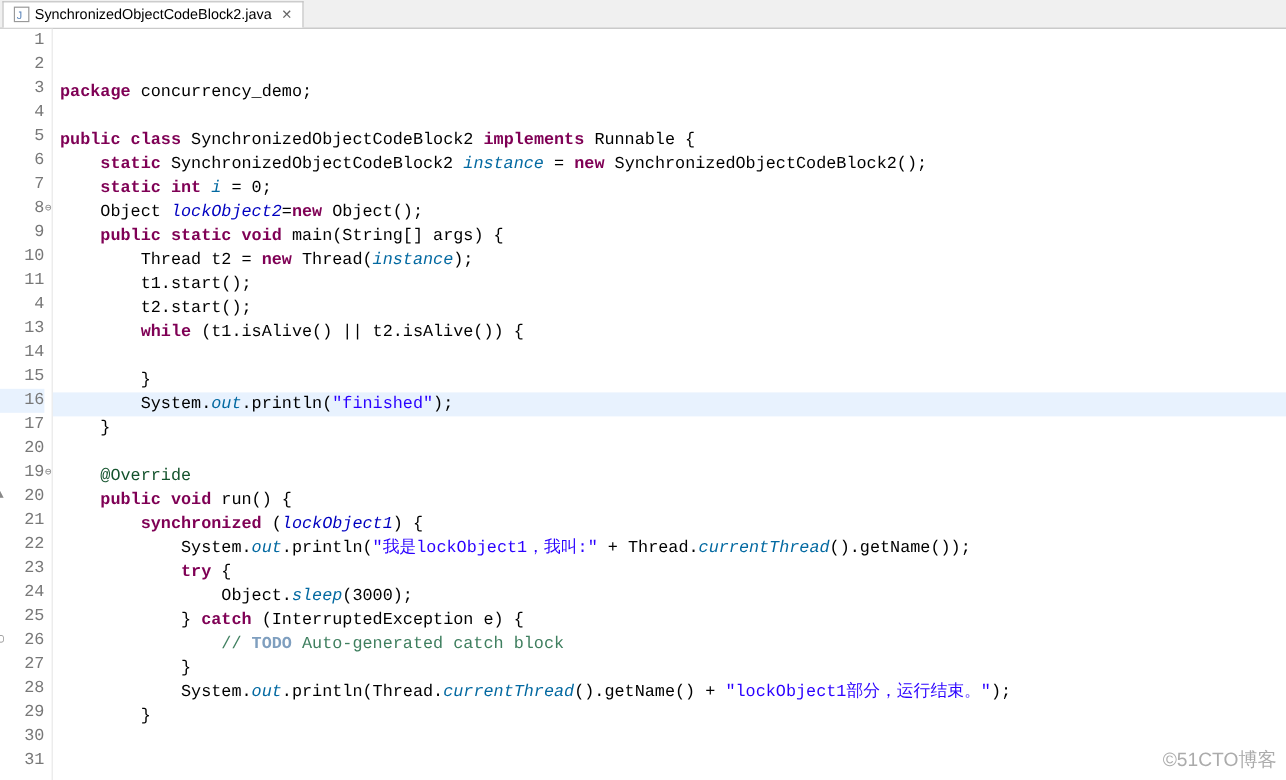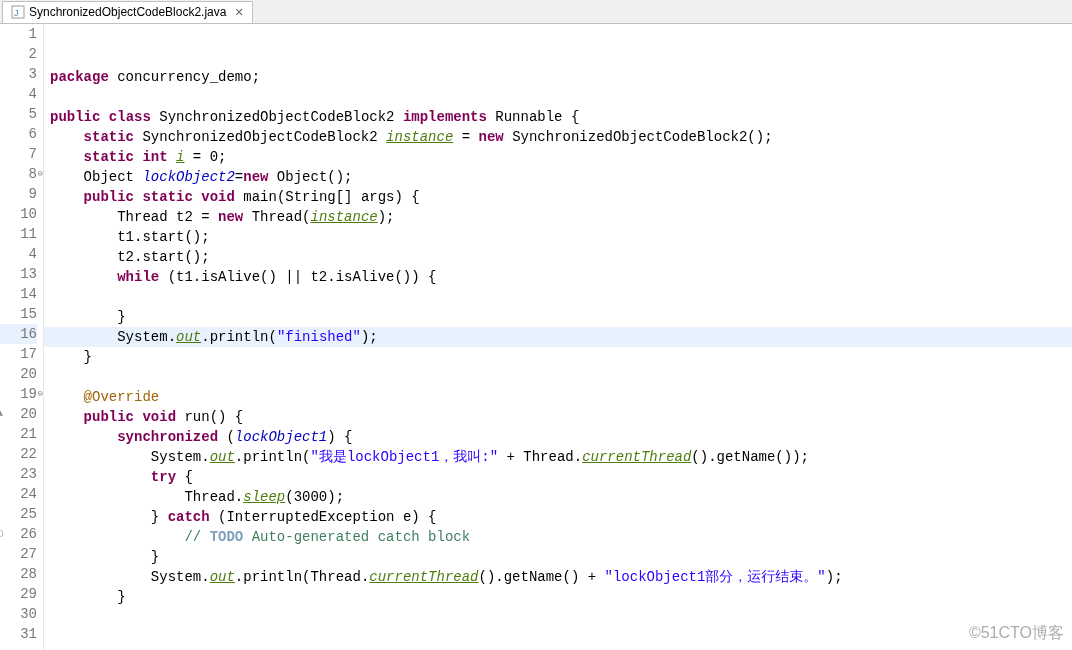--- a/index.html
+++ b/index.html
@@ -91,22 +91,22 @@
   }
   .highlight-line {
     background: #e8f2fe;
     margin-left: -6px;
     padding-left: 6px;
     width: calc(100% + 6px);
   }
   .kw { color: #7f0055; font-weight: bold; }
   .str { color: #2a00ff; }
   .field { color: #0000c0; font-style: italic; }
-  .staticfield { color: #4d7c0f; font-style: italic; text-decoration: underline; }
-  .ann { color: #a16207; }
+  .staticfield { color: #0369a1; font-style: italic; }
+  .ann { color: #14532d; }
   .cmt { color: #3f7f5f; }
   .todo { color: #7f9fbf; font-weight: bold; text-align: right; }
   .watermark {
     position: absolute;
     right: 8px;
     bottom: 6px;
     font-family: Tahoma, sans-serif;
     font-size: 16px;
     color: #888;
     opacity: 0.7;
@@ -178,21 +178,21 @@
     <div class="code-line"></div>
     <div class="code-line">        <span>}</span></div>
     <div class="code-line highlight-line">        <span>System.</span><span class="staticfield">out</span><span>.println(</span><span class="str">"finished"</span><span>);</span></div>
     <div class="code-line">    <span>}</span></div>
     <div class="code-line"></div>
     <div class="code-line">    <span class="ann">@Override</span></div>
     <div class="code-line">    <span class="kw">public</span> <span class="kw">void</span><span> run() {</span></div>
     <div class="code-line">        <span class="kw">synchronized</span><span> (</span><span class="field">lockObject1</span><span>) {</span></div>
     <div class="code-line">            <span>System.</span><span class="staticfield">out</span><span>.println(</span><span class="str">"我是lockObject1，我叫:"</span><span> + Thread.</span><span class="staticfield">currentThread</span><span>().getName());</span></div>
     <div class="code-line">            <span class="kw">try</span><span> {</span></div>
-    <div class="code-line">                <span>Thread.</span><span class="staticfield">sleep</span><span>(3000);</span></div>
+    <div class="code-line">                <span>Object.</span><span class="staticfield">sleep</span><span>(3000);</span></div>
     <div class="code-line">            <span>} </span><span class="kw">catch</span><span> (InterruptedException e) {</span></div>
     <div class="code-line">                <span class="cmt"><span>// </span><span class="todo">TODO</span><span> Auto-generated catch block</span></span></div>
     <div class="code-line">            <span>}</span></div>
     <div class="code-line">            <span>System.</span><span class="staticfield">out</span><span>.println(Thread.</span><span class="staticfield">currentThread</span><span>().getName() + </span><span class="str">"lockObject1部分，运行结束。"</span><span>);</span></div>
     <div class="code-line">        <span>}</span></div>
     <div class="code-line"></div>
   </div>
 </div>
 
 <div class="watermark">©51CTO博客</div>

